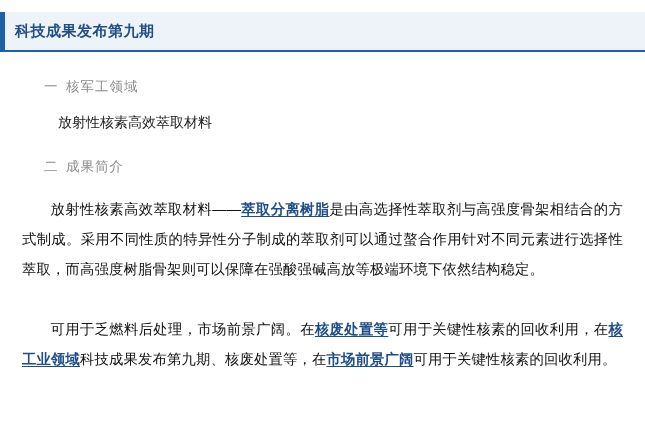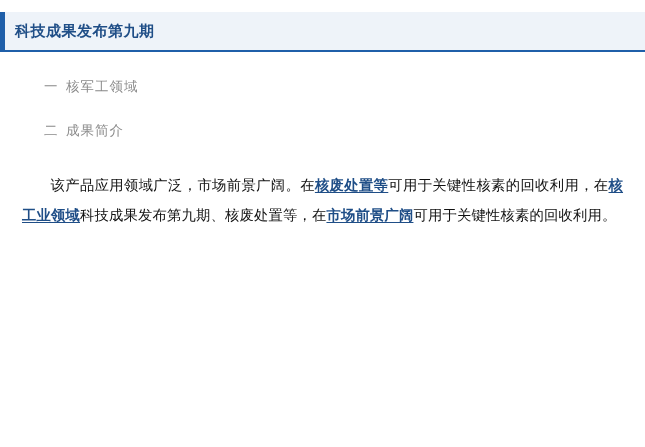--- a/index.html
+++ b/index.html
@@ -110,23 +110,25 @@
   </div>
   <div class="header-rule"></div>
 
   <div class="content">
 
     <div class="section-head">
       <span class="section-num">一</span>
       <span class="section-label">核军工领域</span>
     </div>
 
+    <div class="result-name">放射性核素高效萃取材料</div>
 
     <div class="section-head">
       <span class="section-num">二</span>
       <span class="section-label">成果简介</span>
     </div>
 
+    <p class="para"><span>放射性核素高效萃取材料——</span><span class="kw">萃取分离树脂</span><span>是由高选择性萃取剂与高强度骨架相结合的方式制成。采用不同性质的特异性分子制成的萃取剂可以通过螯合作用针对不同元素进行选择性萃取，而高强度树脂骨架则可以保障在强酸强碱高放等极端环境下依然结构稳定。</span></p>
 
-    <p class="para second"><span>该产品应用领域广泛，市场前景广阔。在</span><span class="kw">核废处置等</span><span>可用于关键性核素的回收利用，在</span><span class="kw">核工业领域</span><span>科技成果发布第九期、核废处置等，在</span><span class="kw">市场前景广阔</span><span>可用于关键性核素的回收利用。</span></p>
+    <p class="para second"><span>可用于乏燃料后处理，市场前景广阔。在</span><span class="kw">核废处置等</span><span>可用于关键性核素的回收利用，在</span><span class="kw">核工业领域</span><span>科技成果发布第九期、核废处置等，在</span><span class="kw">市场前景广阔</span><span>可用于关键性核素的回收利用。</span></p>
 
   </div>
 </div>
 
 </body></html>

